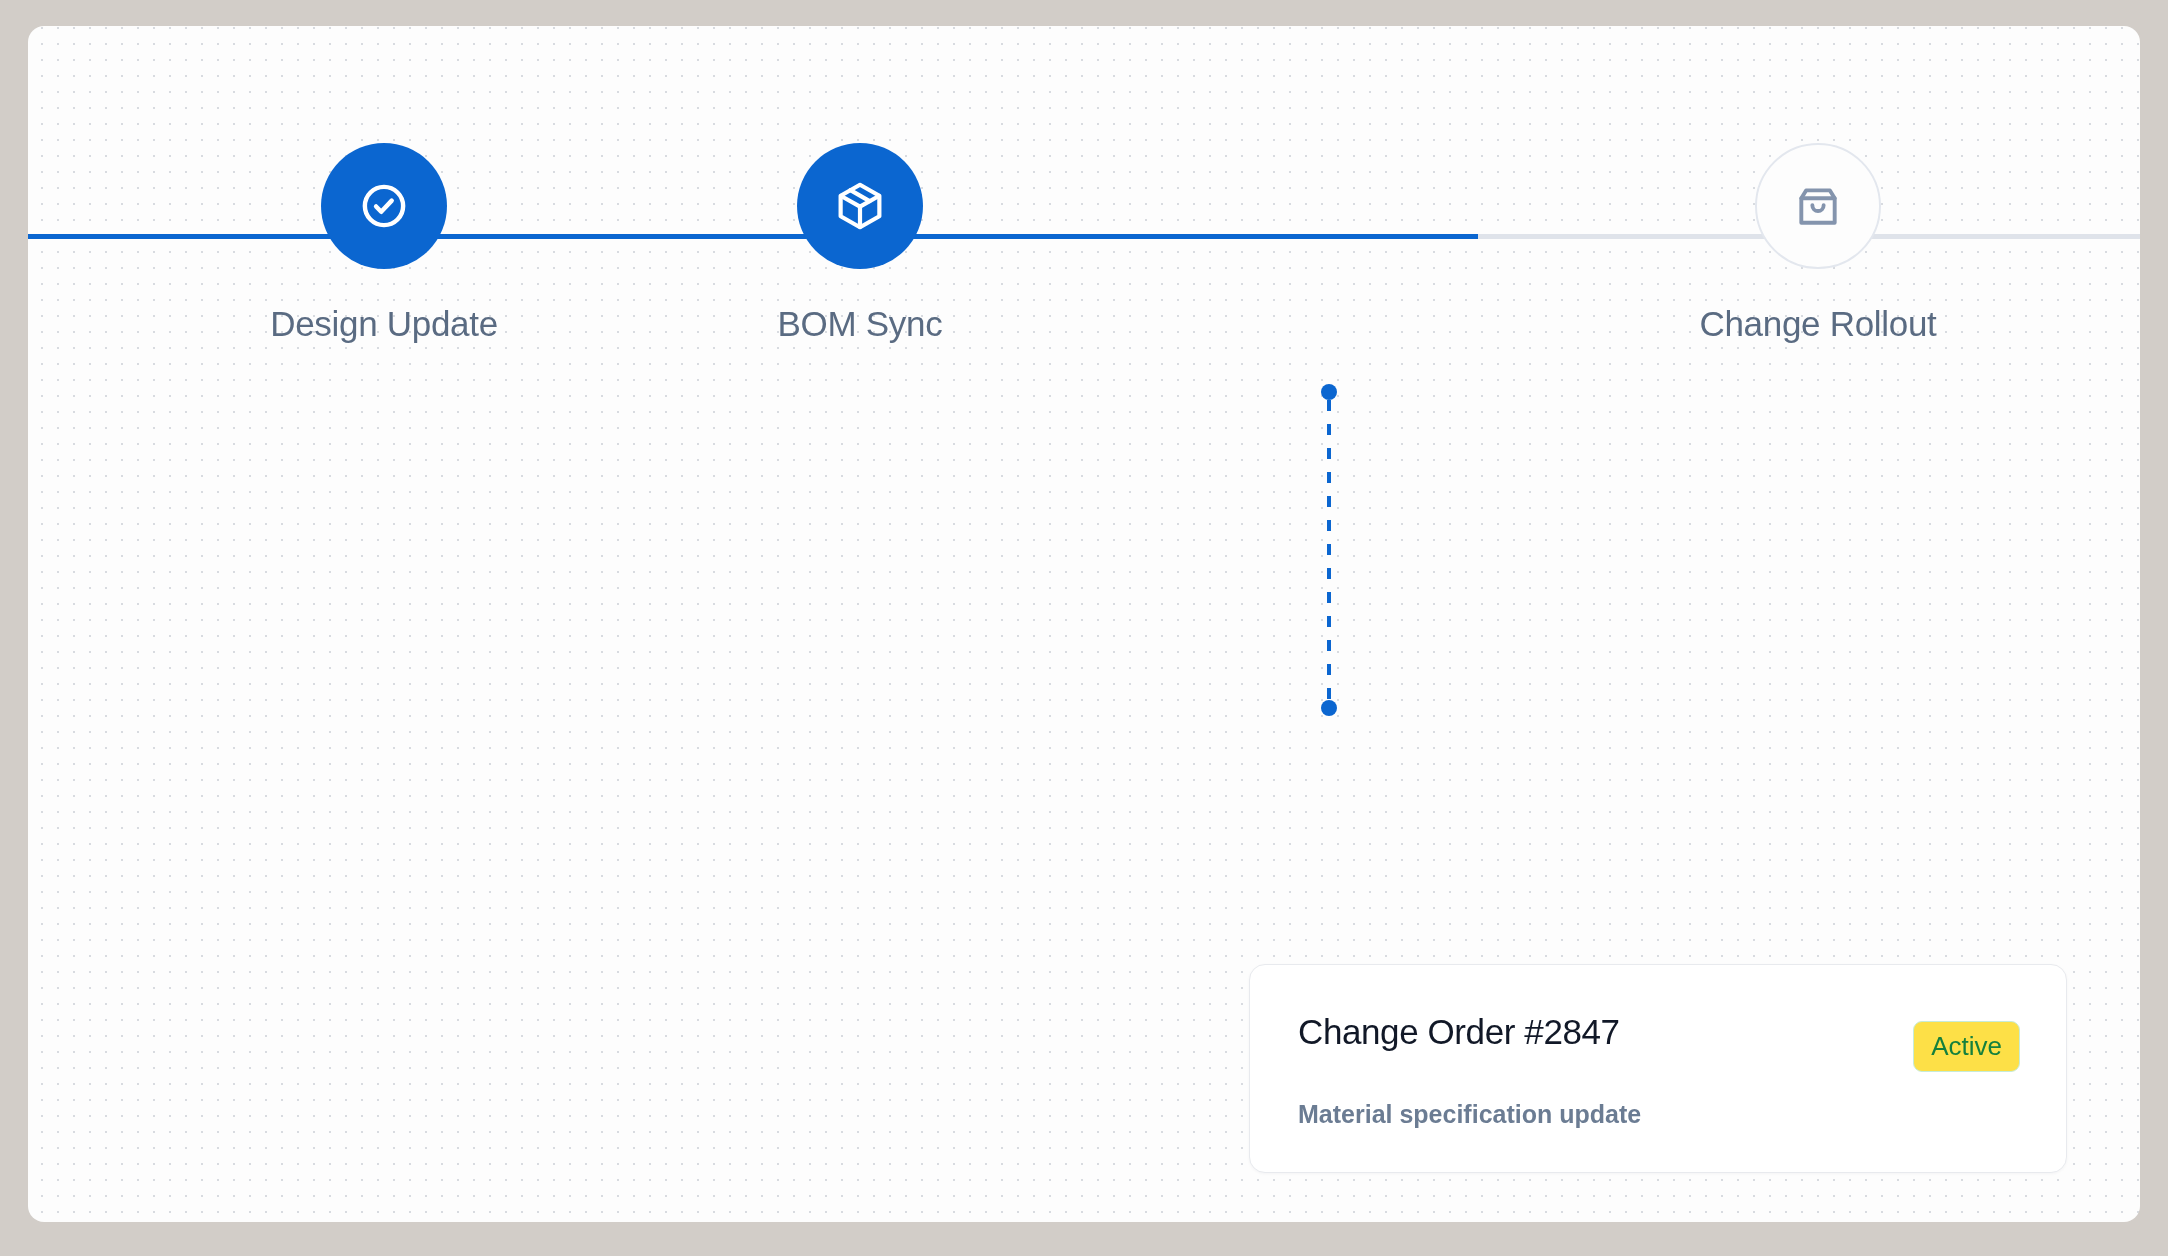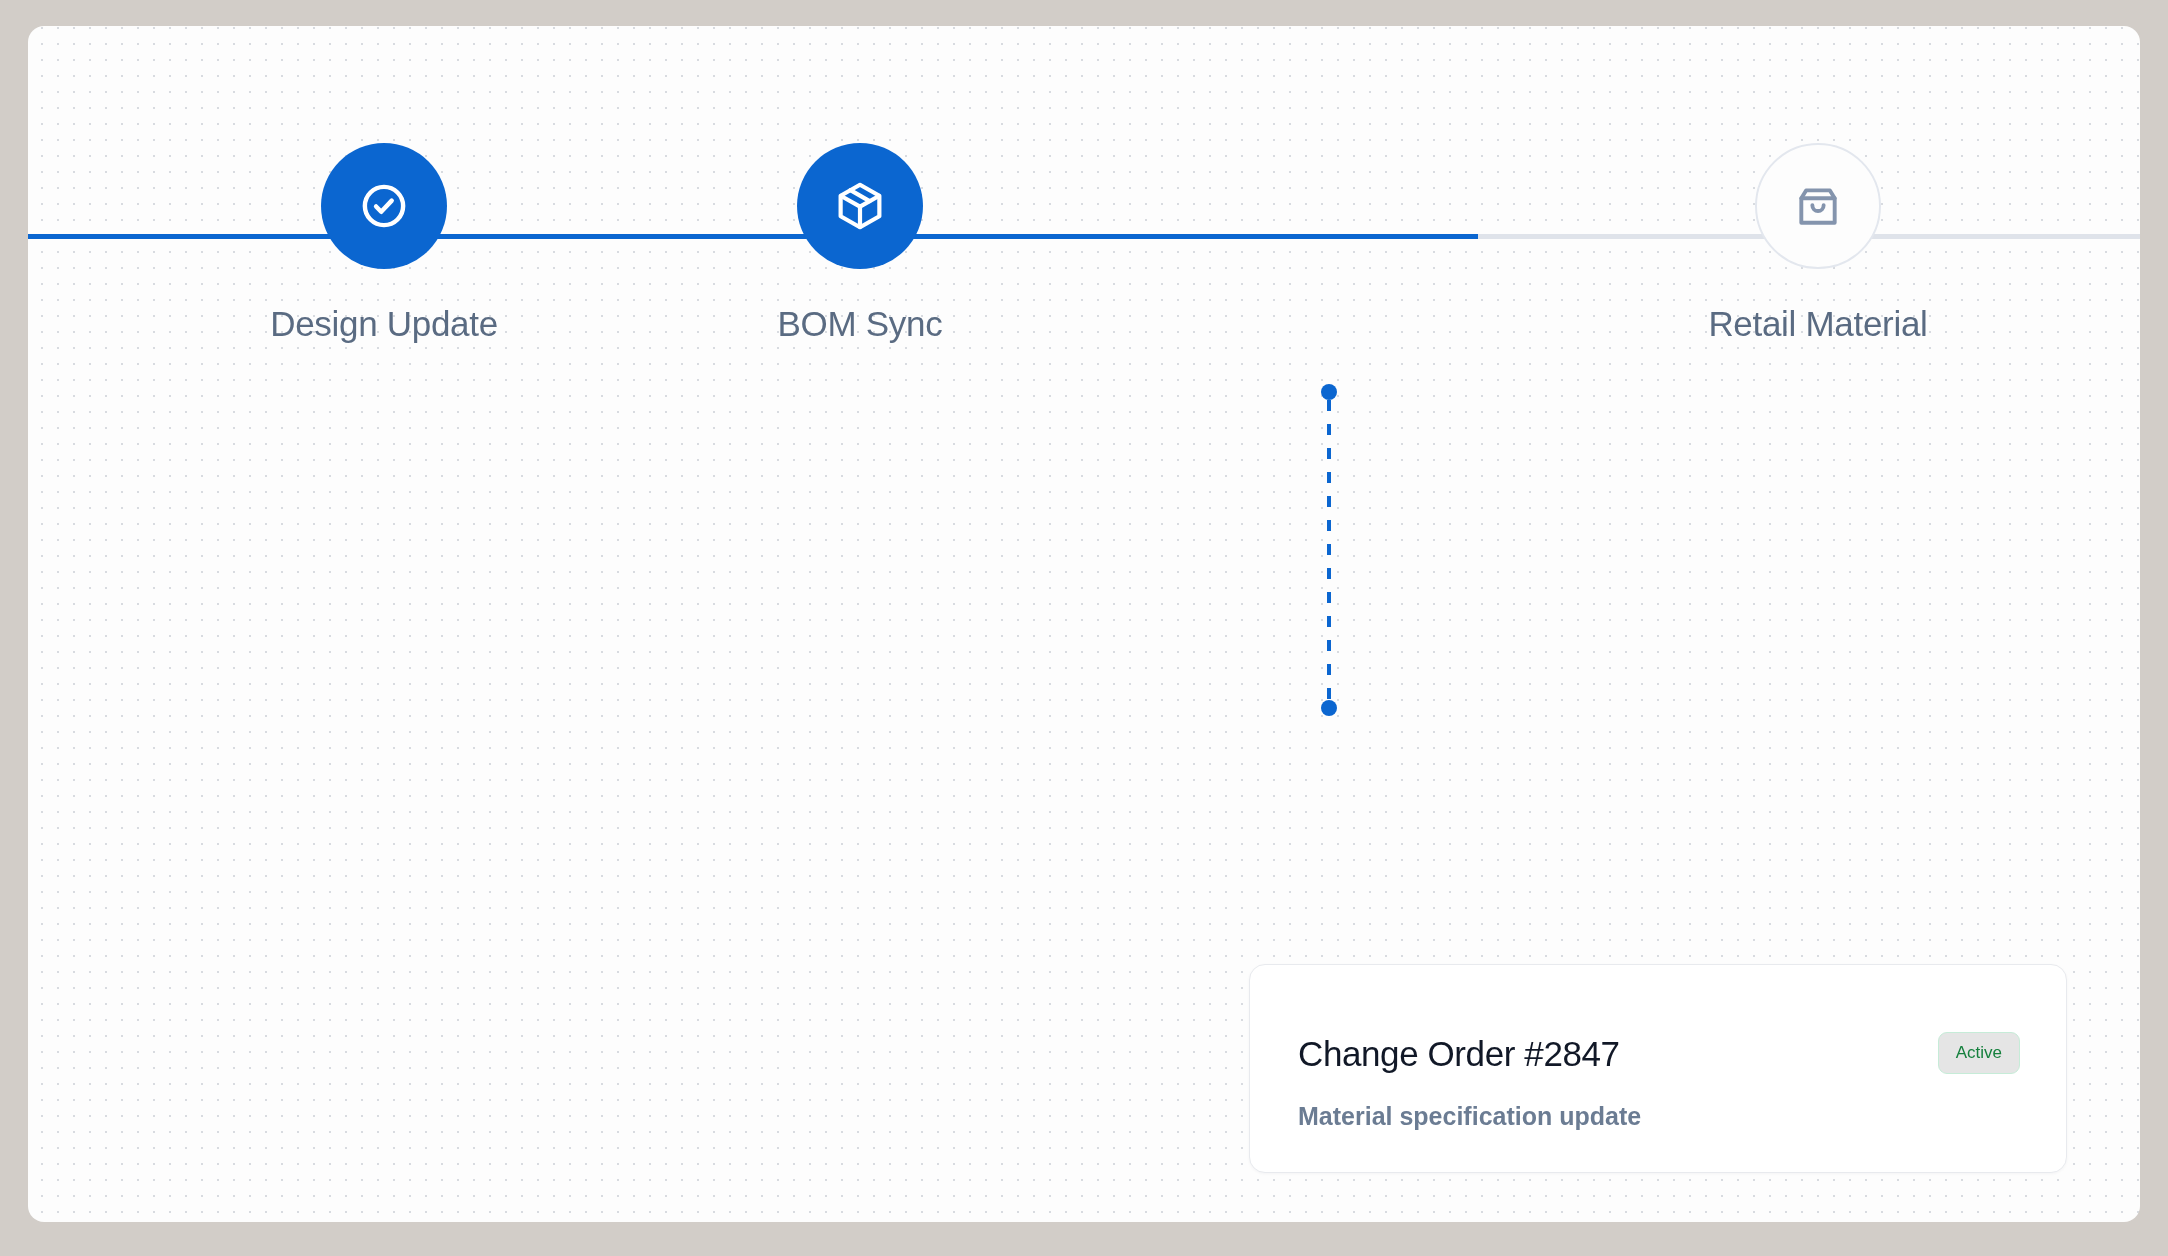--- a/index.html
+++ b/index.html
@@ -144,40 +144,40 @@
     width: 818px;
     height: 209px;
     background: #ffffff;
     border: 1.5px solid #e8eaee;
     border-radius: 16px;
     box-shadow: 0 1px 3px rgba(22, 30, 46, 0.04);
     padding: 47px 46px 0 48px;
   }
   .card-head {
     display: flex;
-    align-items: flex-end;
+    align-items: flex-start;
     justify-content: space-between;
   }
   .card-title {
     font-size: 35px;
     line-height: 1.15;
     letter-spacing: -0.4px;
     color: #111827;
     font-weight: 400;
   }
   .status-badge {
-    font-size: 17px;
+    font-size: 26px;
     line-height: 1;
     color: #15803d;
-    background: #e5e5e5;
+    background: #fde047;
     border: 1.5px solid #c6ecd8;
     border-radius: 9px;
     padding: 11px 17px 12px;
     white-space: nowrap;
-    margin-top: 20px;
+    margin-top: 9px;
   }
   .card-subtitle {
     margin-top: 27px;
     font-size: 25px;
     line-height: 1.2;
     color: #6b7c93;
     font-weight: 700;
   }
 </style>
 </head>
@@ -222,21 +222,21 @@
     <div class="step" style="left:1790px;">
       <div class="node pending">
         <span>
           <svg width="52" height="52" viewBox="0 0 24 24" fill="none" stroke="#8494ad" stroke-width="1.8" stroke-linecap="round" stroke-linejoin="round">
             <path d="M4.3 8.4h15.4v11.3H4.3z"></path>
             <path d="M4.3 8.4l2.2-3.6h11l2.2 3.6"></path>
             <path d="M9.4 11.6c0 1.5 1.2 2.7 2.6 2.7s2.6-1.2 2.6-2.7"></path>
           </svg>
         </span>
       </div>
-      <div class="step-label">Retail Material</div>
+      <div class="step-label">Change Rollout</div>
     </div>
 
   </div>
 
   <div class="branch">
     <div class="branch-dot top"></div>
     <div class="branch-dash"></div>
     <div class="branch-dot bottom"></div>
   </div>
 

